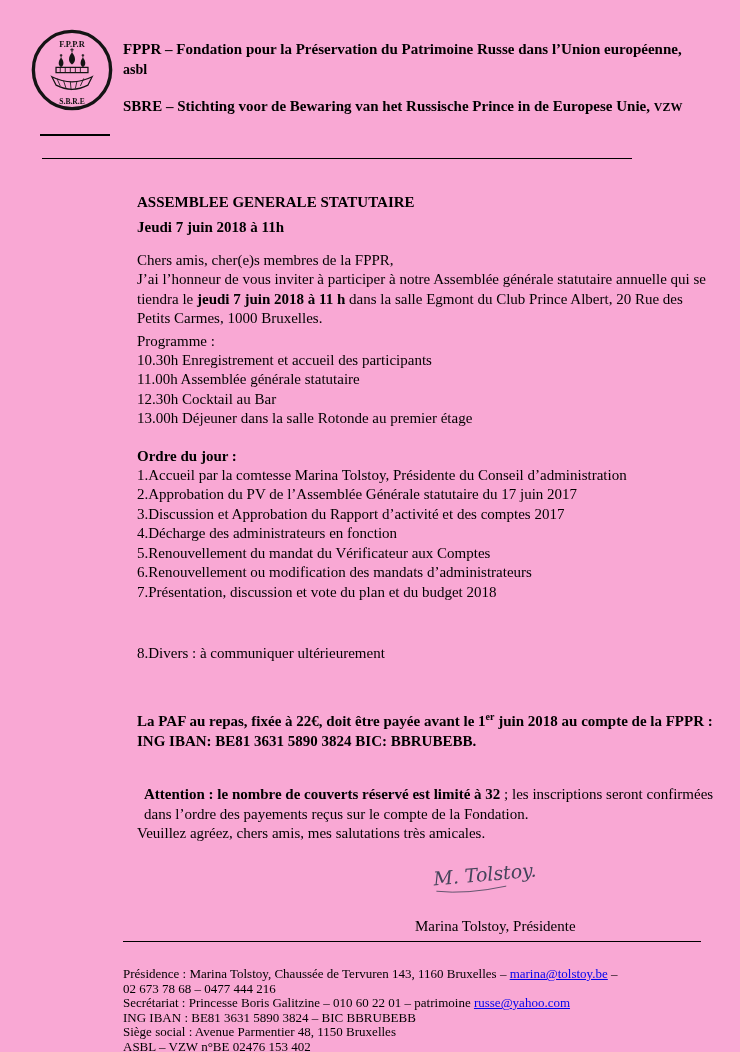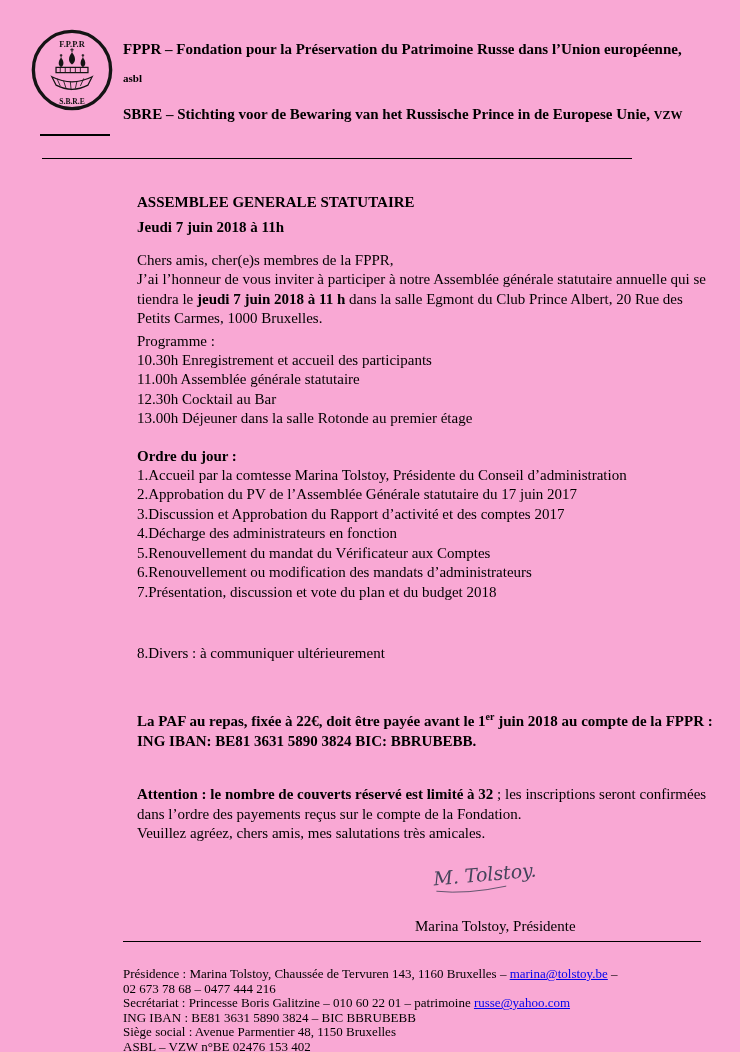--- a/index.html
+++ b/index.html
@@ -10,40 +10,40 @@
     margin: 0 auto;
     background: #f9a8d4;
     font-family: "Liberation Serif", serif;
     color: #000;
     overflow: hidden;
   }
   
   .logo { position: absolute; left: 30px; top: 26px; width: 84px; height: 88px; }
   .header-text { position: absolute; left: 123px; top: 40px; width: 600px; }
   .org-fr { font-weight: bold; font-size: 15px; line-height: 19px; }
-  .org-suffix { font-weight: bold; font-size: 11px; line-height: 14px; margin-top: 12px; }
+  .org-suffix { font-weight: bold; font-size: 14px; line-height: 14px; margin-top: 4px; }
   .org-nl { font-weight: bold; font-size: 15px; line-height: 19px; margin-top: 20px; }
   .org-nl .small-caps { font-size: 12px; }
   .logo-underline { position: absolute; left: 40px; top: 134px; width: 70px; border-bottom: 2px solid #000; }
   .header-divider { position: absolute; left: 42px; top: 158px; width: 590px; border-bottom: 1.5px solid #000; }
 
   
   .title-block { position: absolute; left: 137px; top: 192px; width: 575px; text-align: left; }
   .title-line { font-weight: bold; font-size: 15px; line-height: 20px; }
   .title-line + .title-line { margin-top: 5px; }
 
   
   .content { position: absolute; left: 137px; top: 251px; width: 578px; font-size: 15px; line-height: 19.4px; }
   .para { margin: 0; }
   .bold { font-weight: bold; }
   .label-line { font-weight: normal; margin-top: 3px; }
   .gap-md { margin-top: 18px; }
   .gap-lg { margin-top: 42px; }
   .gap-paf { margin-top: 24px; }
-  .gap-att { margin-top: 34px; }
+  .gap-att { margin-top: 34px; margin-left: 7px; }
   sup { font-size: 10px; }
 
   .signature-wrap { margin-top: 6px; margin-left: 290px; height: 46px; }
   .sig-text { font-style: italic; fill: #44445a; font-size: 19px; font-family: "DejaVu Serif", serif; }
   .sig-name { margin-top: 22px; margin-left: 278px; }
 
   
   .footer-divider { position: absolute; left: 123px; top: 941px; width: 578px; border-bottom: 1px solid #000; }
   .footer { position: absolute; left: 123px; top: 967px; width: 600px; font-size: 13px; line-height: 14.6px; }
   .footer p { margin: 0; }

